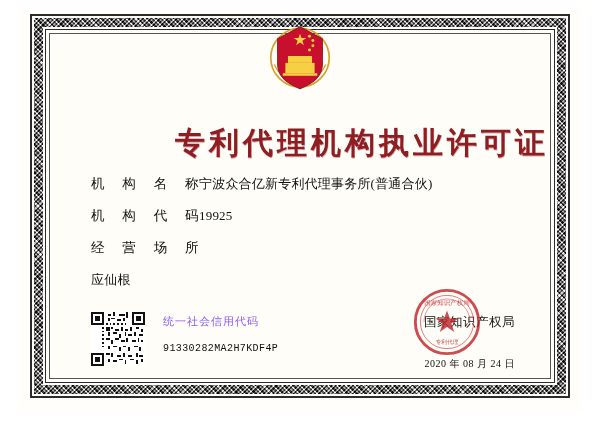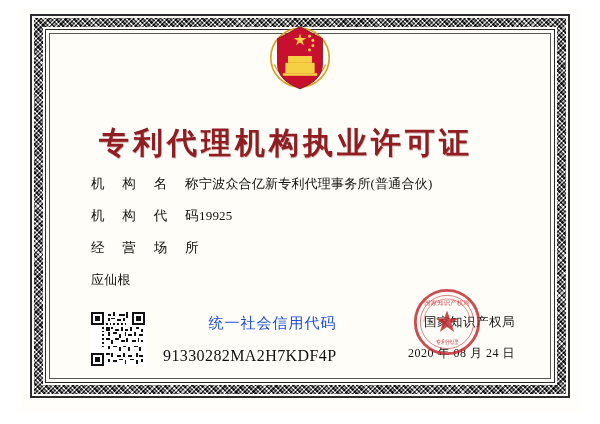--- a/index.html
+++ b/index.html
@@ -108,21 +108,21 @@
     width: 86px;
     height: 86px;
   }
 
   
   .title {
     position: absolute;
     top: 88px;
     left: 0;
     right: 0;
-    text-align: left;
+    text-align: right;
     font-family: "Liberation Serif", serif;
     font-size: 30px;
     font-weight: bold;
     letter-spacing: 4px;
     color: #8f1d22;
     text-shadow: 0.5px 0.5px 0 rgba(120,20,25,0.35);
     white-space: nowrap;
     padding-left: 48px;
   }
 
@@ -173,46 +173,46 @@
     width: 54px;
     height: 54px;
   }
   .credit-block {
     position: absolute;
     left: 72px;
     top: 14px;
     text-align: left;
   }
   .credit-label {
-    font-size: 15px;
+    font-size: 11px;
     letter-spacing: 1px;
-    color: #1d4ed8;
-    text-align: right;
+    color: #8b5cf6;
   }
   .credit-code {
     margin-top: 14px;
-    font-size: 16px;
+    font-size: 10px;
     letter-spacing: 0.4px;
     color: #111;
+    font-family: Liberation Mono, monospace;
   }
 
   .issuer-block {
     position: absolute;
     right: 8px;
     top: 14px;
     text-align: right;
   }
   .issuer-name {
     font-size: 12.5px;
     letter-spacing: 0.5px;
     color: #111;
   }
   .issue-date {
-    margin-top: 14px;
-    font-size: 12px;
+    margin-top: 26px;
+    font-size: 10px;
     letter-spacing: 0.5px;
     color: #111;
   }
   .seal {
     position: absolute;
     right: 40px;
     top: -14px;
     width: 72px;
     height: 72px;
     opacity: 0.82;

